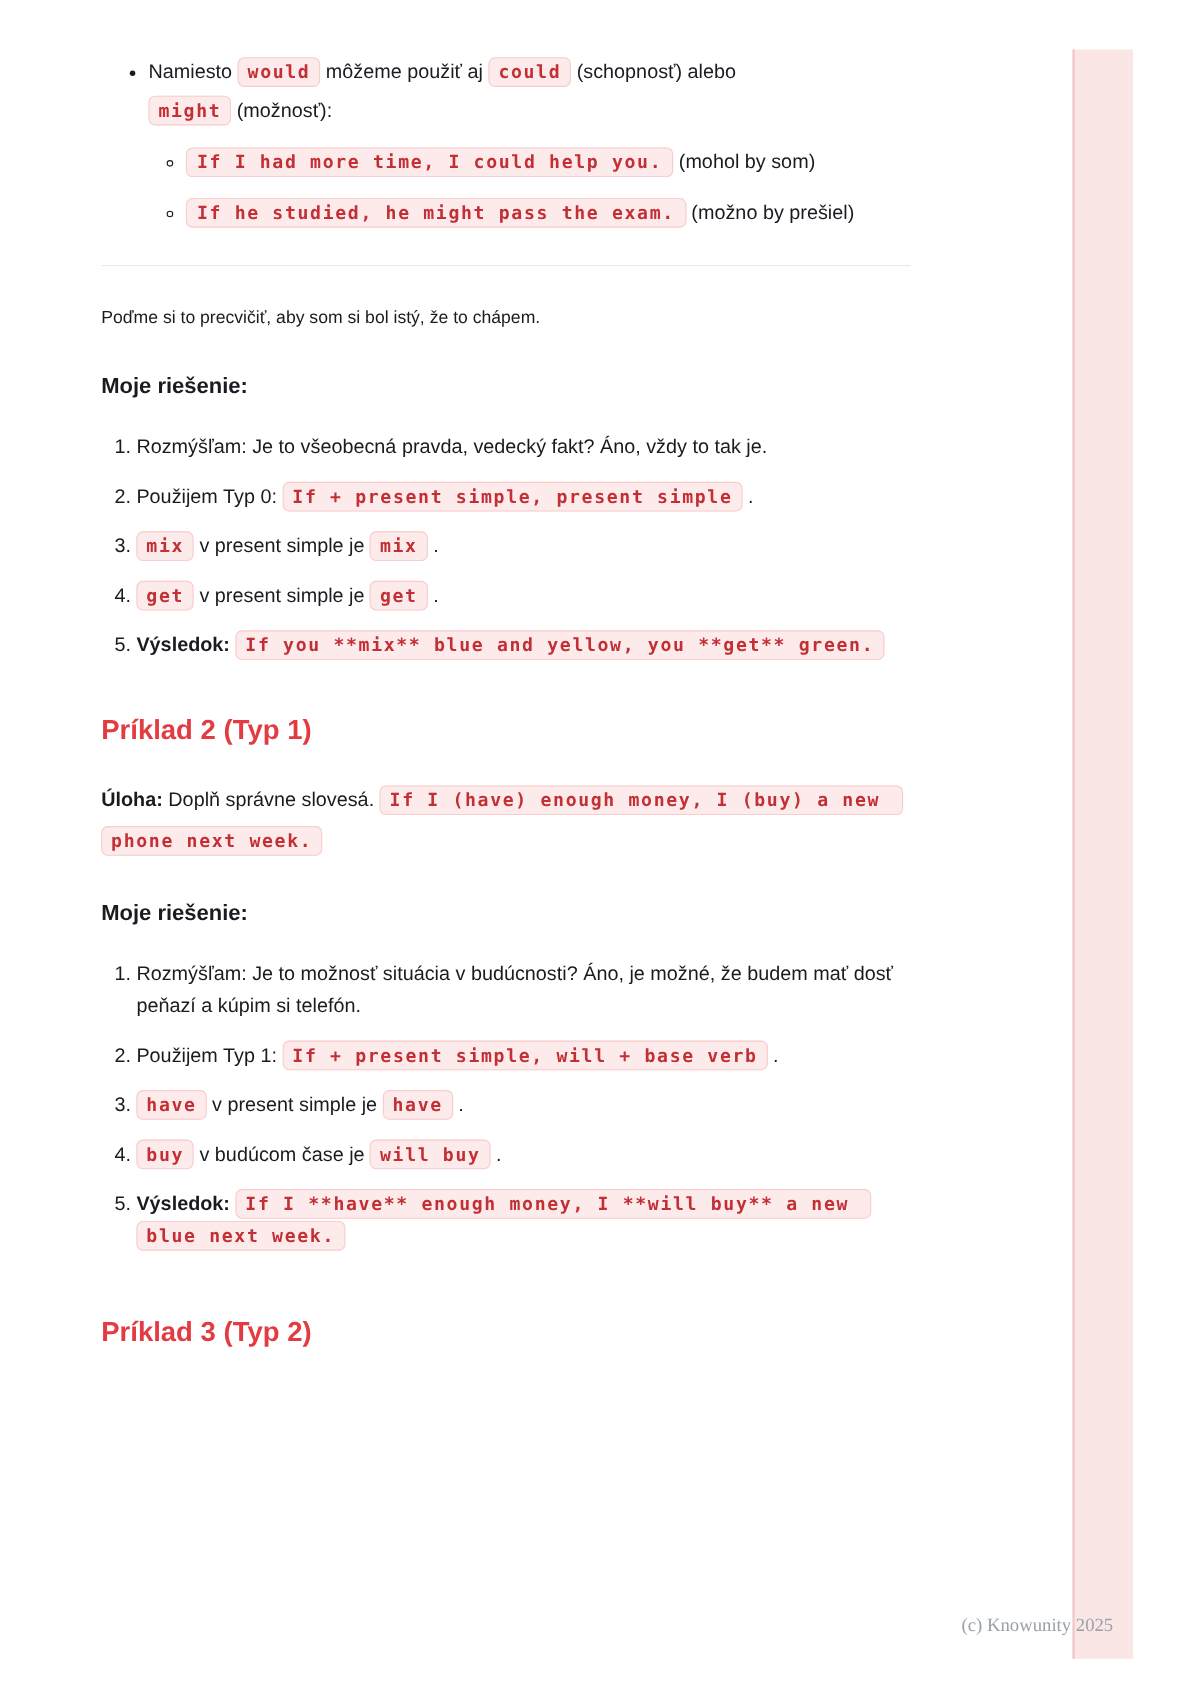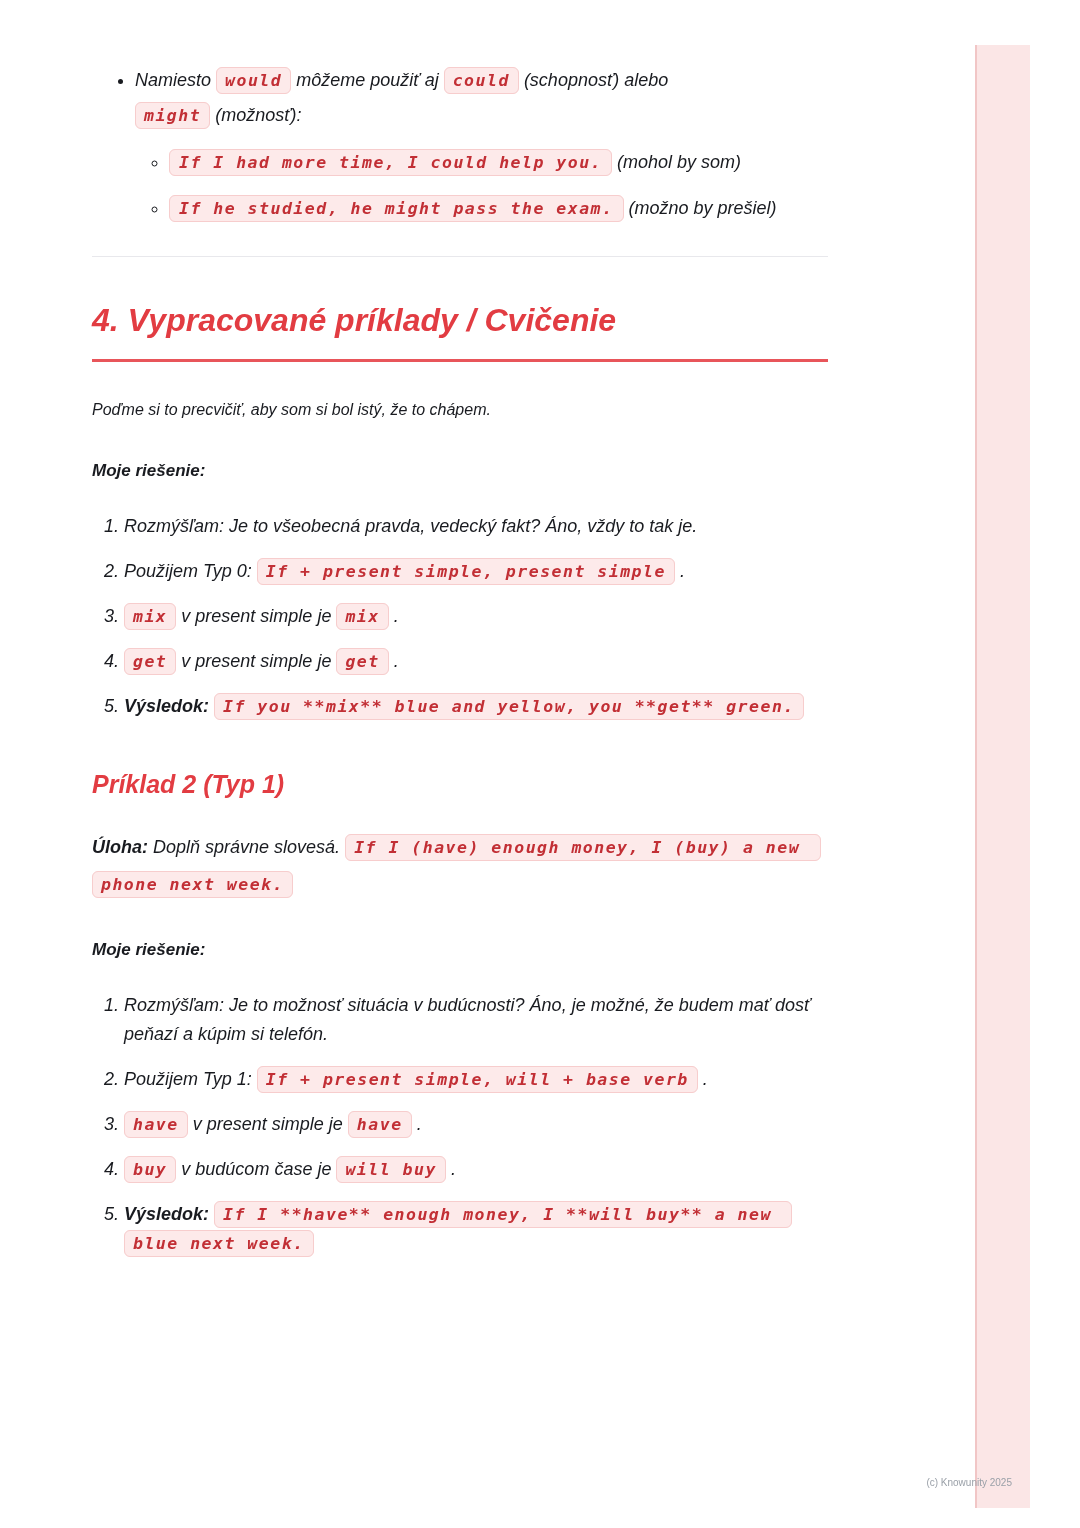--- a/index.html
+++ b/index.html
@@ -19,32 +19,32 @@
     top: 45px;
     width: 55px;
     height: 1463px;
     background: #fbe6e6;
     border-left: 2px solid #f1c6c6;
     z-index: 1;
   }
   .content {
     position: absolute;
     left: 92px;
-    top: 63px;
+    top: 48px;
     width: 736px;
     z-index: 2;
-    font-style: italic;
   }
   .footer {
     position: absolute;
     right: 68px;
     bottom: 40px;
-    font-size: 10px;
+    font-size: 17px;
     color: #9aa0a8;
     z-index: 3;
+    font-family: Liberation Serif, serif;
   }
   
   .code {
     font-family: "DejaVu Sans Mono", monospace;
     font-size: 16.5px;
     letter-spacing: 1.5px;
     font-weight: 700;
     color: #c22f35;
     background: #fdeaea;
     border: 1px solid #f7cdcd;
@@ -101,21 +101,21 @@
     color: #e23c42;
   }
   h3.h3-last { margin-top: 58px; }
   p.task {
     margin: 30px 0 0 0;
     font-size: 18px;
     line-height: 37px;
   }
   p.sol {
     margin: 34px 0 0 0;
-    font-size: 17px;
+    font-size: 20px;
     line-height: 26px;
   }
   ol.steps {
     margin: 28px 0 0 0;
     padding-left: 32px;
     font-size: 18px;
   }
   ol.steps > li {
     line-height: 29px;
     margin-bottom: 16px;
@@ -148,21 +148,20 @@
           <li>
             <span class="code">If he studied, he might pass the exam.</span>
             <span>(možno by prešiel)</span>
           </li>
         </ul>
       </li>
     </ul>
 
     <hr class="divider">
 
-    <h2 class="h2">4. Vypracované príklady / Cvičenie</h2>
 
     <p class="intro">Poďme si to precvičiť, aby som si bol istý, že to chápem.</p>
 
     <p class="sol">
       <strong>Moje riešenie:</strong>
     </p>
     <ol class="steps">
       <li>
         <span>Rozmýšľam: Je to všeobecná pravda, vedecký fakt? Áno, vždy to tak je.</span>
       </li>
@@ -218,17 +217,18 @@
         <span>v budúcom čase je</span>
         <span class="code">will buy</span>
         <span>.</span>
       </li>
       <li>
         <strong>Výsledok:</strong>
         <span class="code">If I **have** enough money, I **will buy** a new blue next week.</span>
       </li>
     </ol>
 
+    <h3 class="h3 h3-last">Príklad 3 (Typ 2)</h3>
 
   </div>
 
   <div class="footer">(c) Knowunity 2025</div>
 </div>
 
 </body></html>

